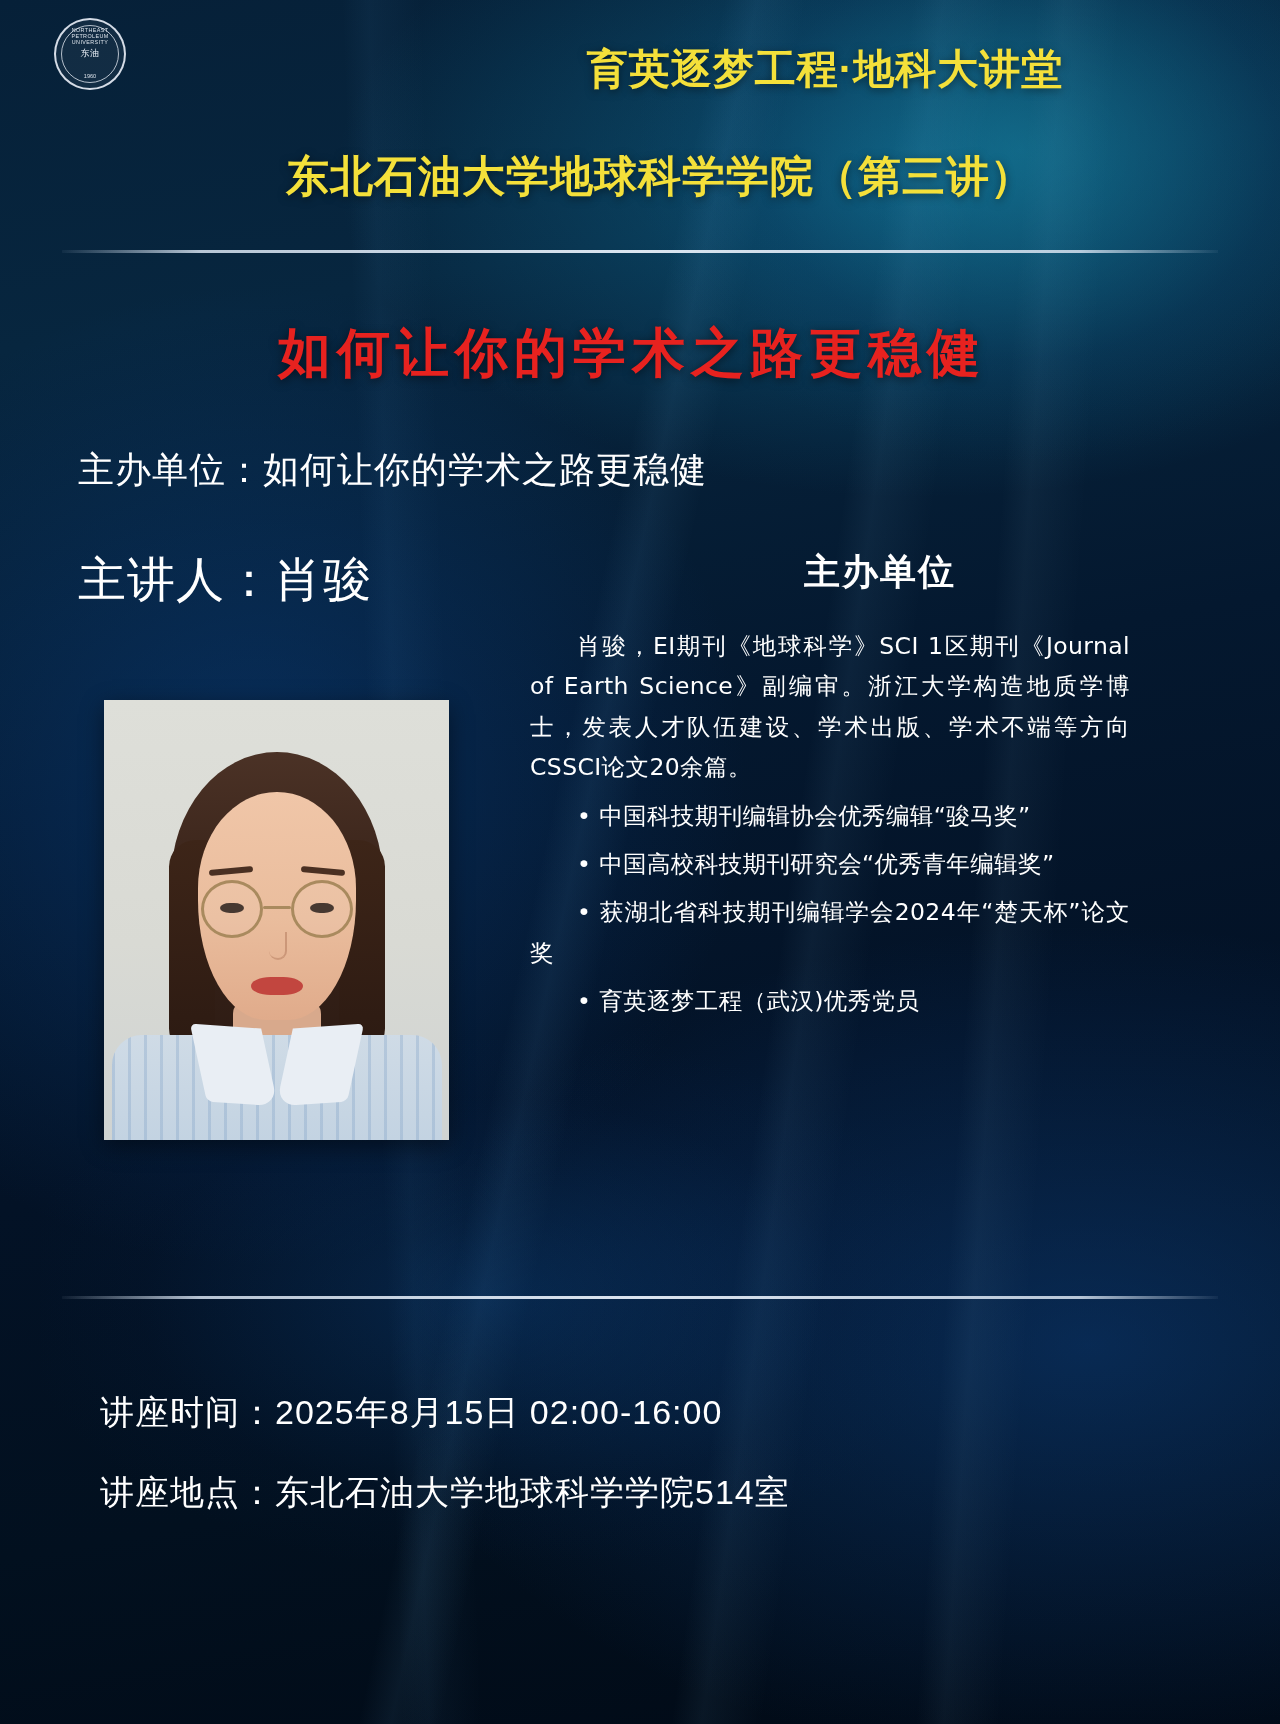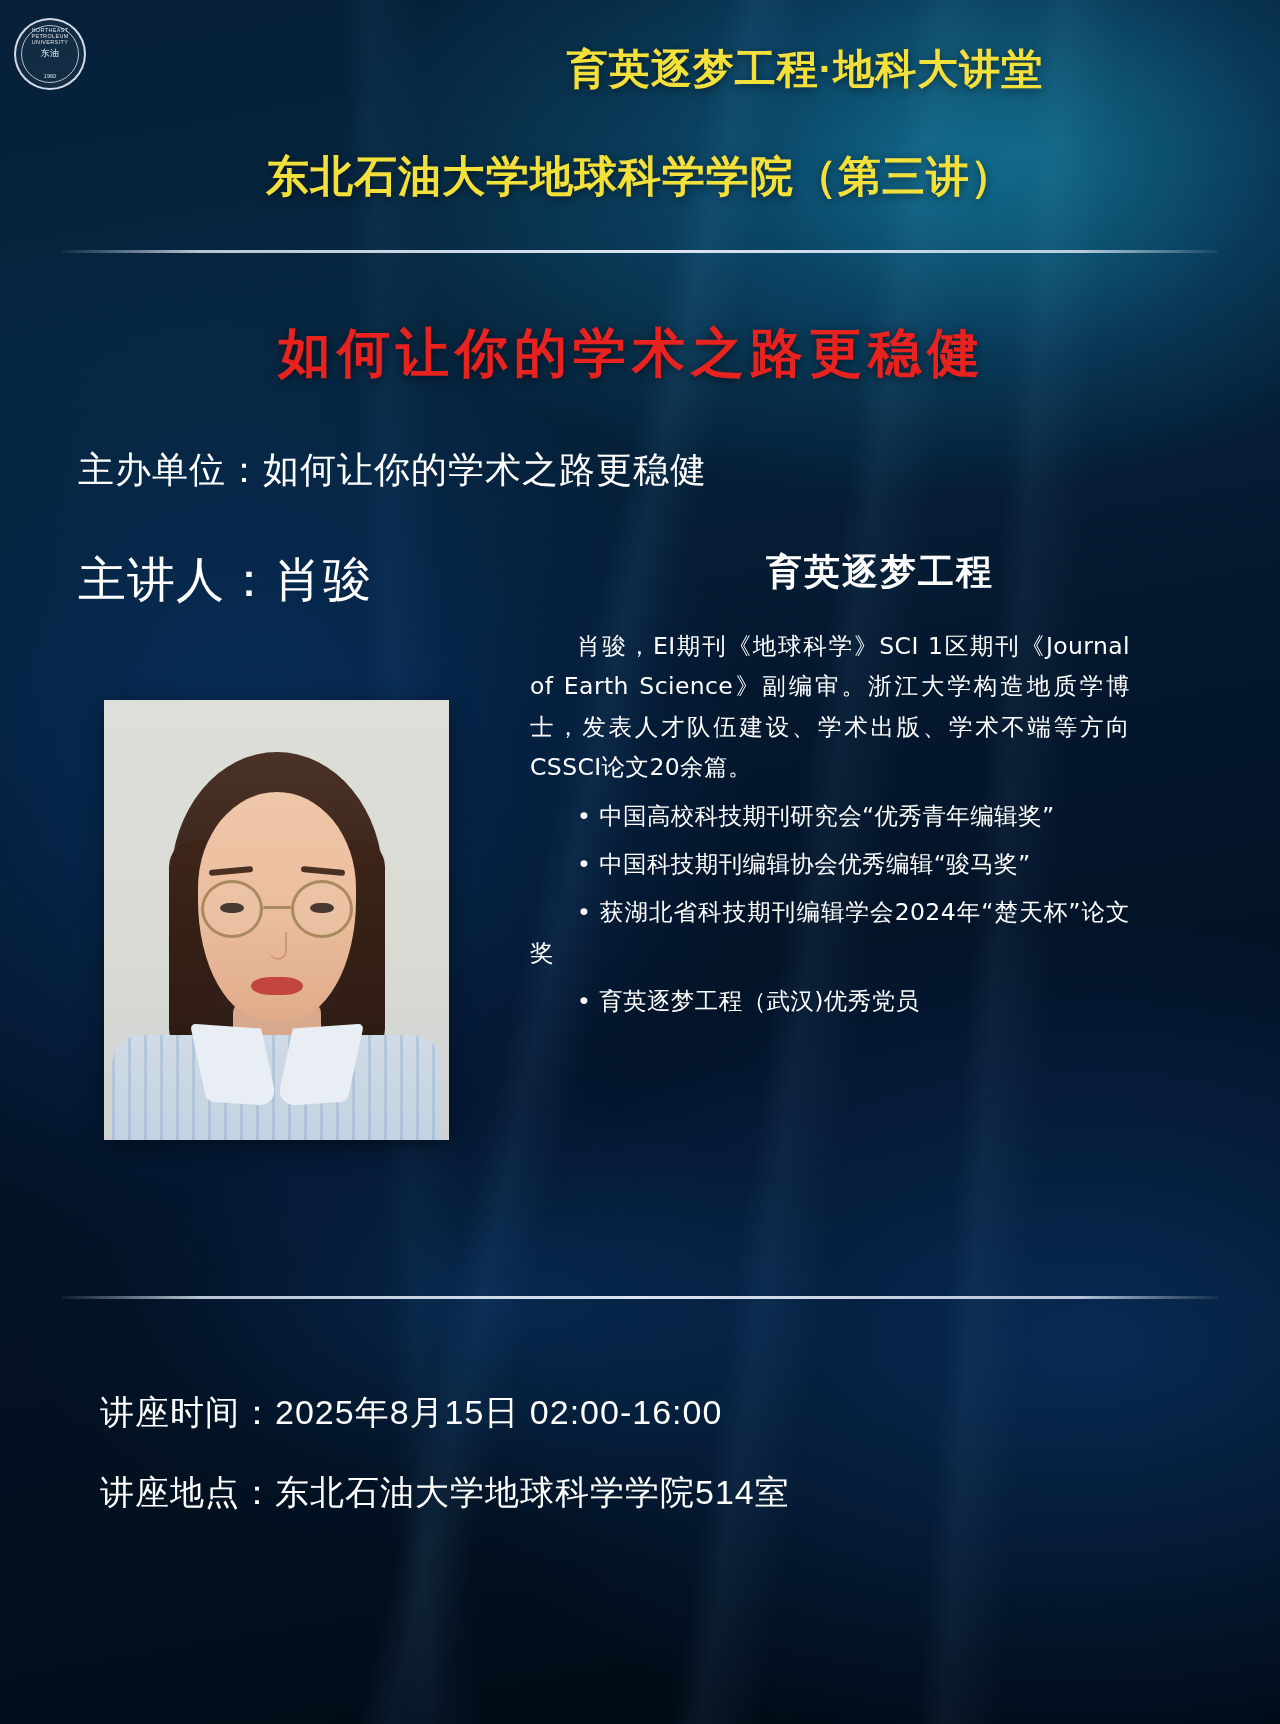--- a/index.html
+++ b/index.html
@@ -51,20 +51,21 @@
     height: 520px;
     background: radial-gradient(ellipse at center, rgba(18,90,170,0.28) 0%, rgba(8,40,90,0.08) 55%, rgba(0,0,0,0) 75%);
     pointer-events: none;
   }
 
   
   .header {
     position: relative;
     height: 252px;
     padding: 16px;
+    margin-left: 40px;
   }
   .logo-wrap {
     position: absolute;
     left: 14px;
     top: 18px;
     display: flex;
     align-items: center;
   }
   .logo-seal {
     width: 72px;
@@ -415,21 +416,21 @@
     <div class="title-yellow">育英逐梦工程·地科大讲堂</div>
     <div class="title-yellow2">东北石油大学地球科学学院（第三讲）</div>
   </div>
 
   <div class="divider divider-top"></div>
 
   <div class="main-title">如何让你的学术之路更稳健</div>
 
   <div class="org-line">主办单位：如何让你的学术之路更稳健</div>
   <div class="speaker-line">主讲人：肖骏</div>
-  <div class="bio-heading">育英逐梦工程</div>
+  <div class="bio-heading">主办单位</div>
 
   <div class="photo-frame">
     <div class="photo-inner">
       <div class="hair"></div>
       <div class="hair-side-l"></div>
       <div class="hair-side-r"></div>
       <div class="neck"></div>
       <div class="face"></div>
       <div class="brow brow-l"></div>
       <div class="brow brow-r"></div>
@@ -443,22 +444,22 @@
       <div class="shirt">
         <div class="shirt-stripes"></div>
       </div>
       <div class="collar-l"></div>
       <div class="collar-r"></div>
     </div>
   </div>
 
   <div class="bio-body">
     <p class="indent">肖骏，EI期刊《地球科学》SCI 1区期刊《Journal of Earth Science》副编审。浙江大学构造地质学博士，发表人才队伍建设、学术出版、学术不端等方向CSSCI论文20余篇。</p>
+    <p class="indent">• 中国科技期刊编辑协会优秀编辑“骏马奖”</p>
     <p class="indent">• 中国高校科技期刊研究会“优秀青年编辑奖”</p>
-    <p class="indent">• 中国科技期刊编辑协会优秀编辑“骏马奖”</p>
     <p class="indent">• 获湖北省科技期刊编辑学会2024年“楚天杯”论文奖</p>
     <p class="indent">• 育英逐梦工程（武汉)优秀党员</p>
   </div>
 
   <div class="divider divider-bottom"></div>
 
   <div class="footer">
     <div class="footer-line">讲座时间：2025年8月15日 02:00-16:00</div>
     <div class="footer-line">讲座地点：东北石油大学地球科学学院514室</div>
   </div>

